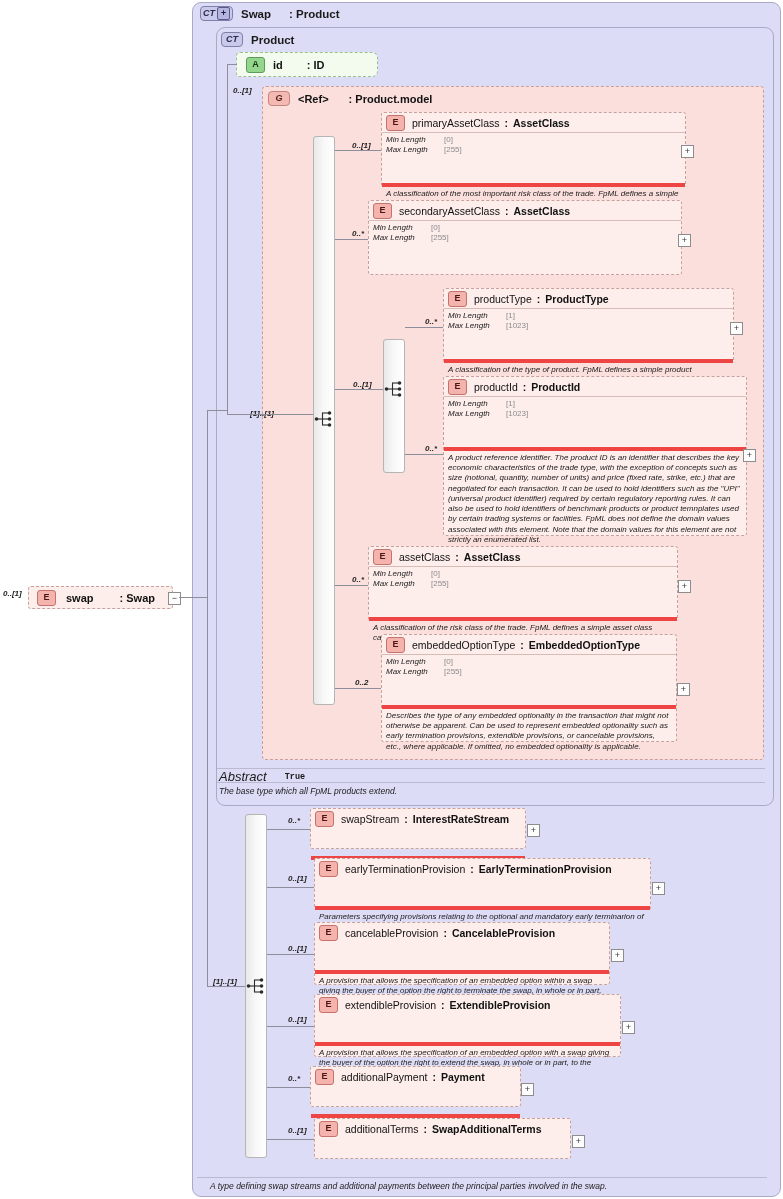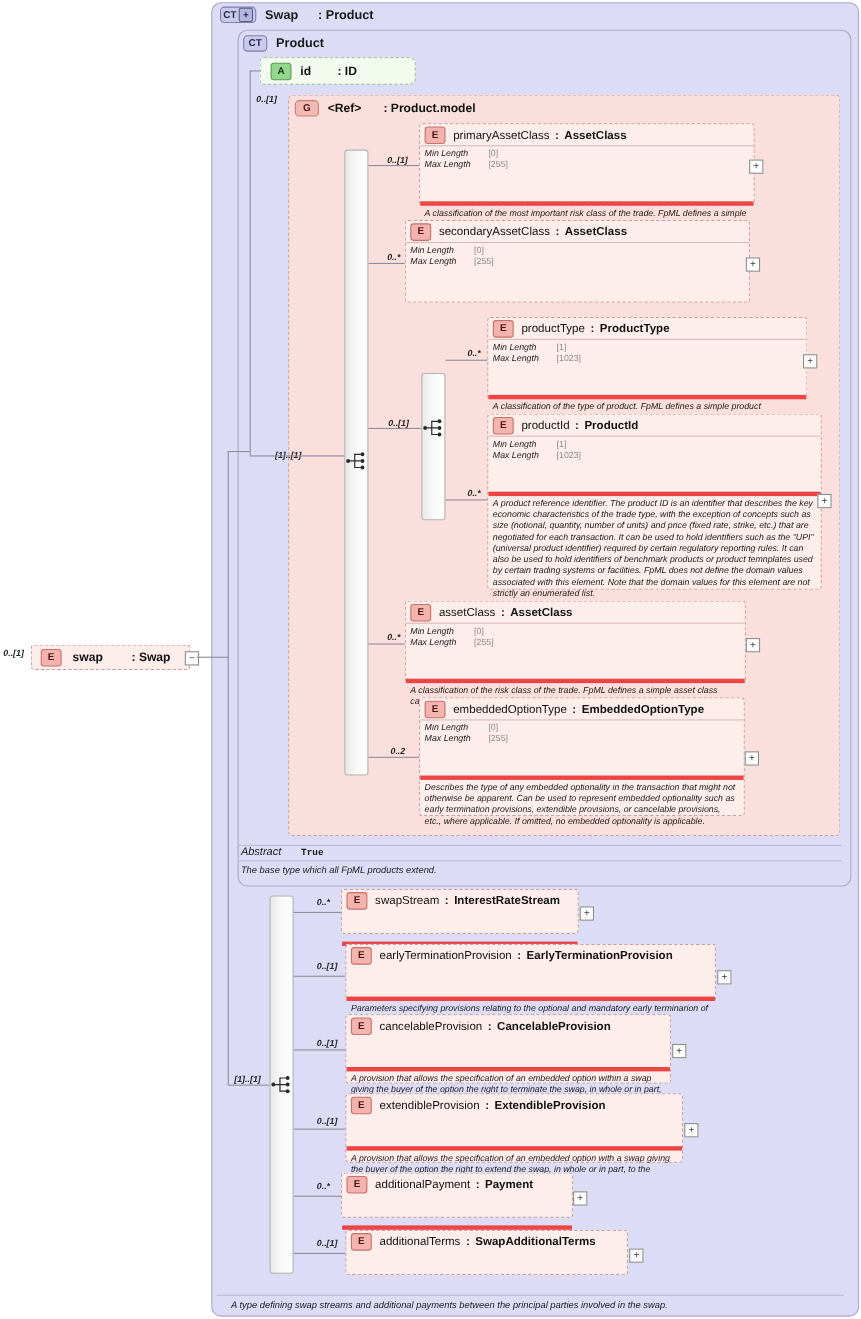--- a/index.html
+++ b/index.html
@@ -18,21 +18,21 @@
     left:216px;top:27px;width:558px;height:779px;
     background:#dcdcf6;border:1px solid #a9a9c8;border-radius:9px;
   }
 
   
   .ct-title{position:absolute;display:flex;align-items:center;gap:0px;white-space:nowrap;}
   .badge{
     display:inline-flex;align-items:center;justify-content:center;
     font-size:9px;font-weight:bold;color:#2b2b4f;
     border:1px solid #7f7fa8;border-radius:4px;background:#c3c3e8;
-    height:13px;min-width:16px;padding:0 2px;line-height:1;
+    height:13px;min-width:16px;padding:0 2px;line-height:1;font-style:italic;
   }
   .badge-ct{background:#c9c9ec;}
   .ct-name{font-size:11.5px;font-weight:bold;color:#1b1b1b;margin-left:8px;}
   .ct-type{font-size:11.5px;font-weight:bold;color:#1b1b1b;margin-left:18px;}
 
   
   .ctplus{
     display:inline-flex;align-items:center;justify-content:center;
     width:11px;height:11px;margin-left:2px;border:1px solid #5a5a8a;border-radius:2px;
     background:#b5b5e0;font-size:9px;line-height:1;color:#20203f;font-weight:bold;
@@ -123,21 +123,21 @@
   .root-el{
     left:28px;top:586px;width:145px;height:23px;
     background:#fdeeec;border:1px dashed #c6a19d;border-radius:3px;
     display:flex;align-items:center;
   }
   .root-name{font-size:11px;font-weight:bold;color:#111;margin-left:10px;}
   .root-type{font-size:11px;font-weight:bold;color:#111;margin-left:26px;}
 
   
   .meta-row{position:absolute;display:flex;align-items:center;}
-  .meta-label{font-size:10px;font-style:italic;color:#1a1a1a;}
+  .meta-label{font-size:13px;font-style:italic;color:#1a1a1a;}
   .meta-val{font-size:8.5px;font-weight:bold;color:#1a1a1a;margin-left:18px;font-family:"Liberation Mono",monospace;}
   .meta-doc{position:absolute;font-size:8.5px;font-style:italic;color:#1a1a1a;}
   .hr-soft{position:absolute;height:1px;background:#b9b9cf;}
 </style>
 </head>
 <body>
 
 <div id="root">
 
   <div class="abs ct-outer"></div>

